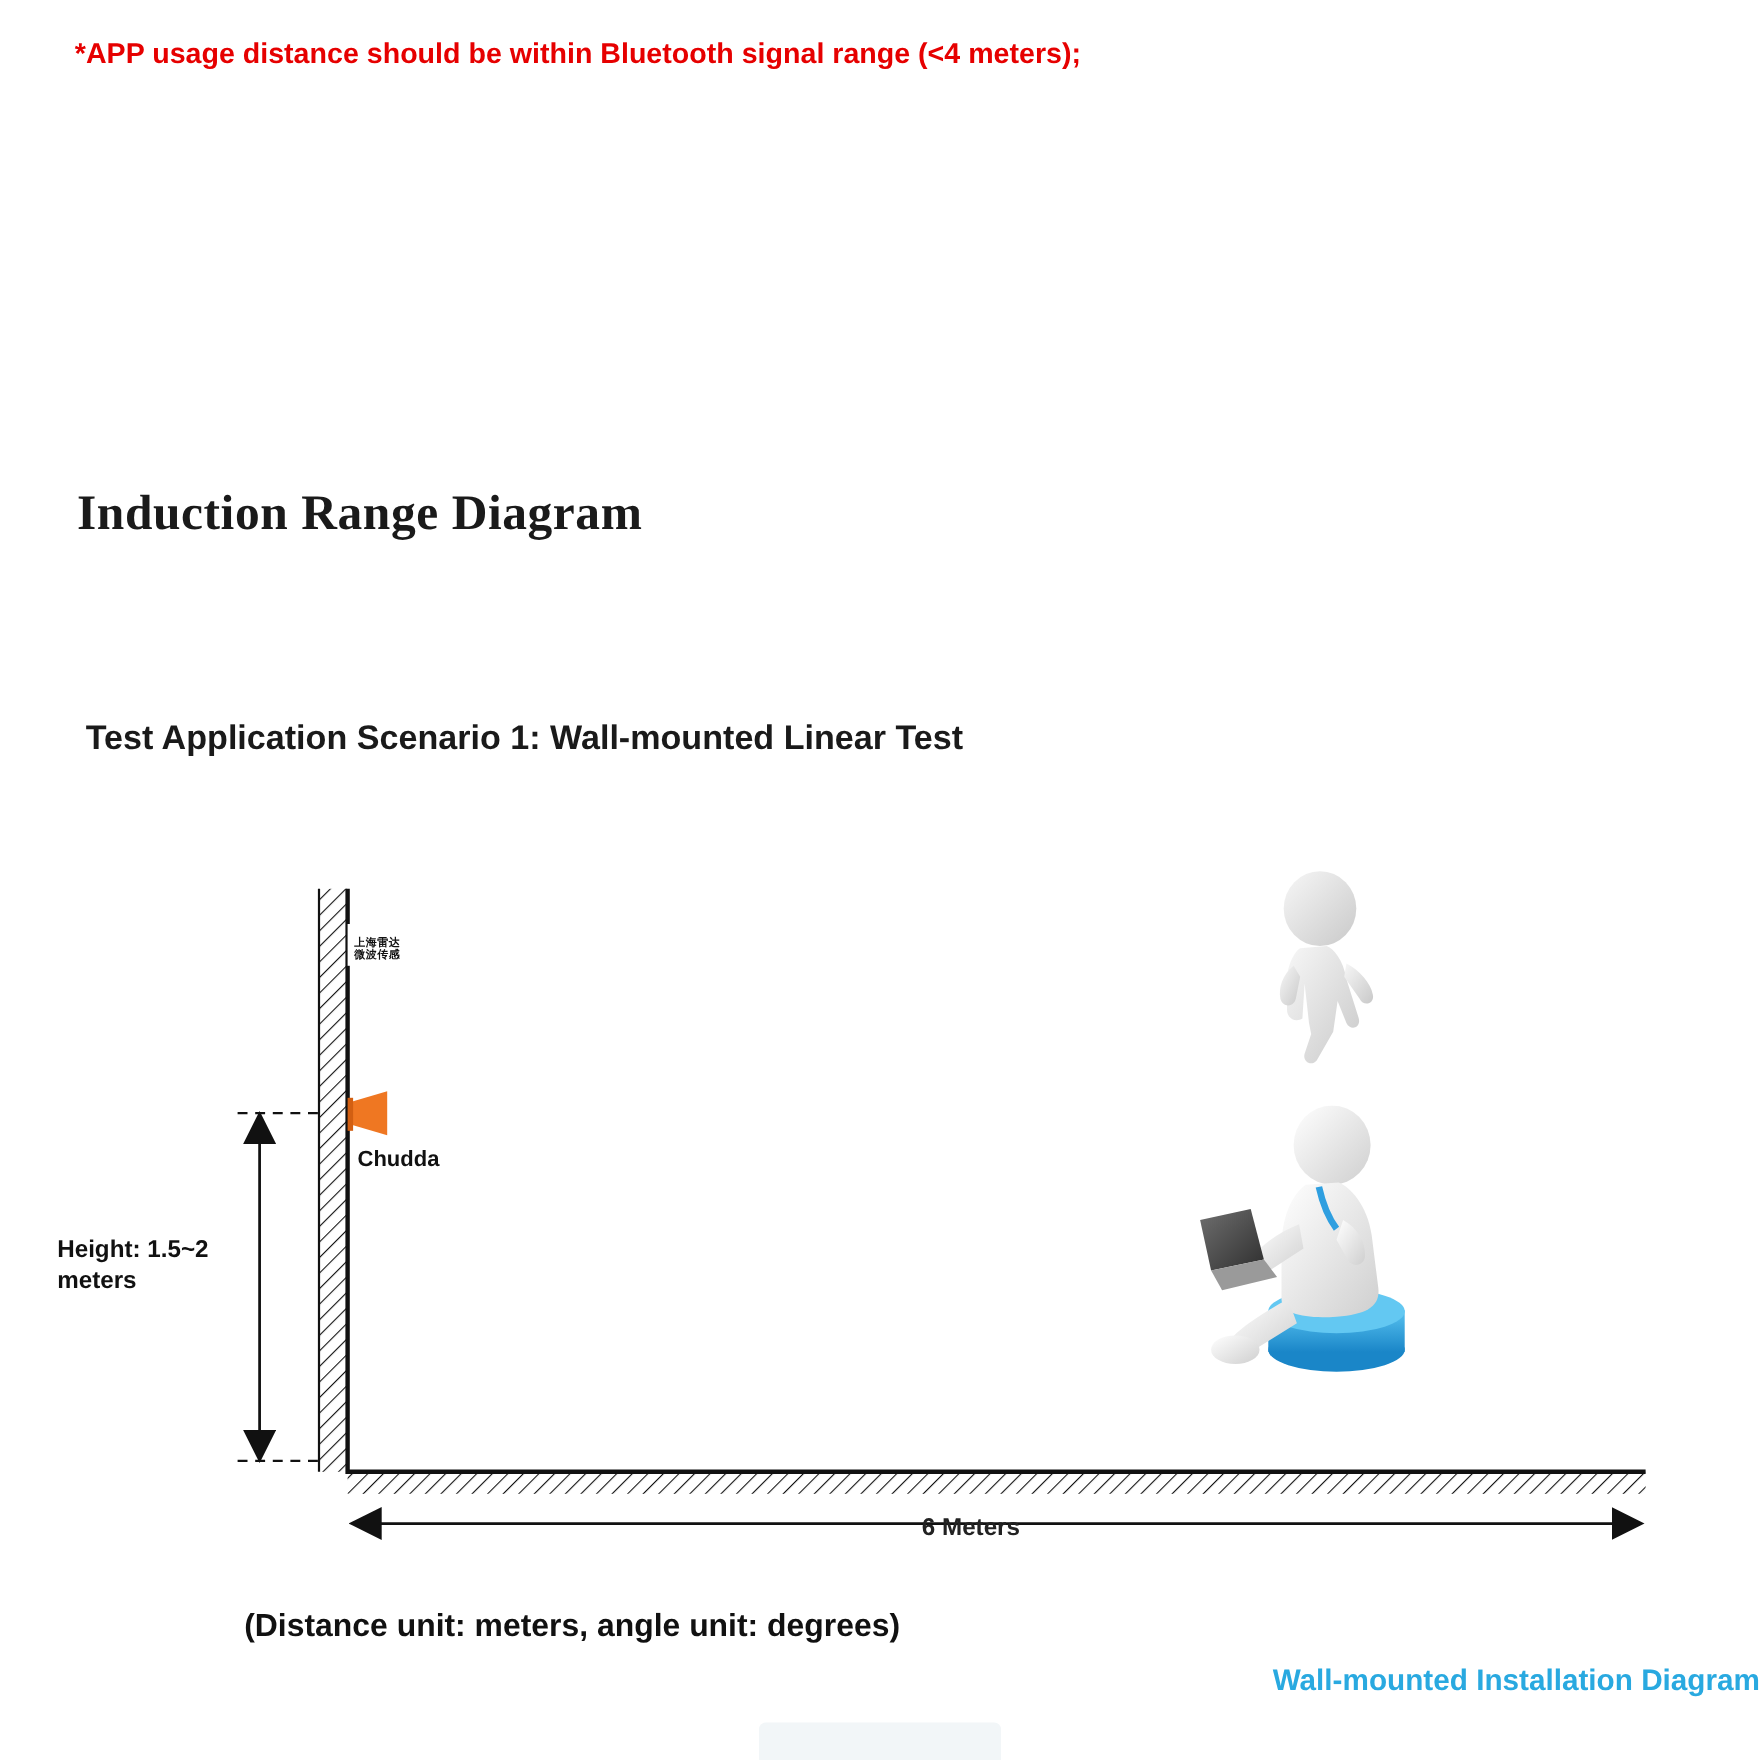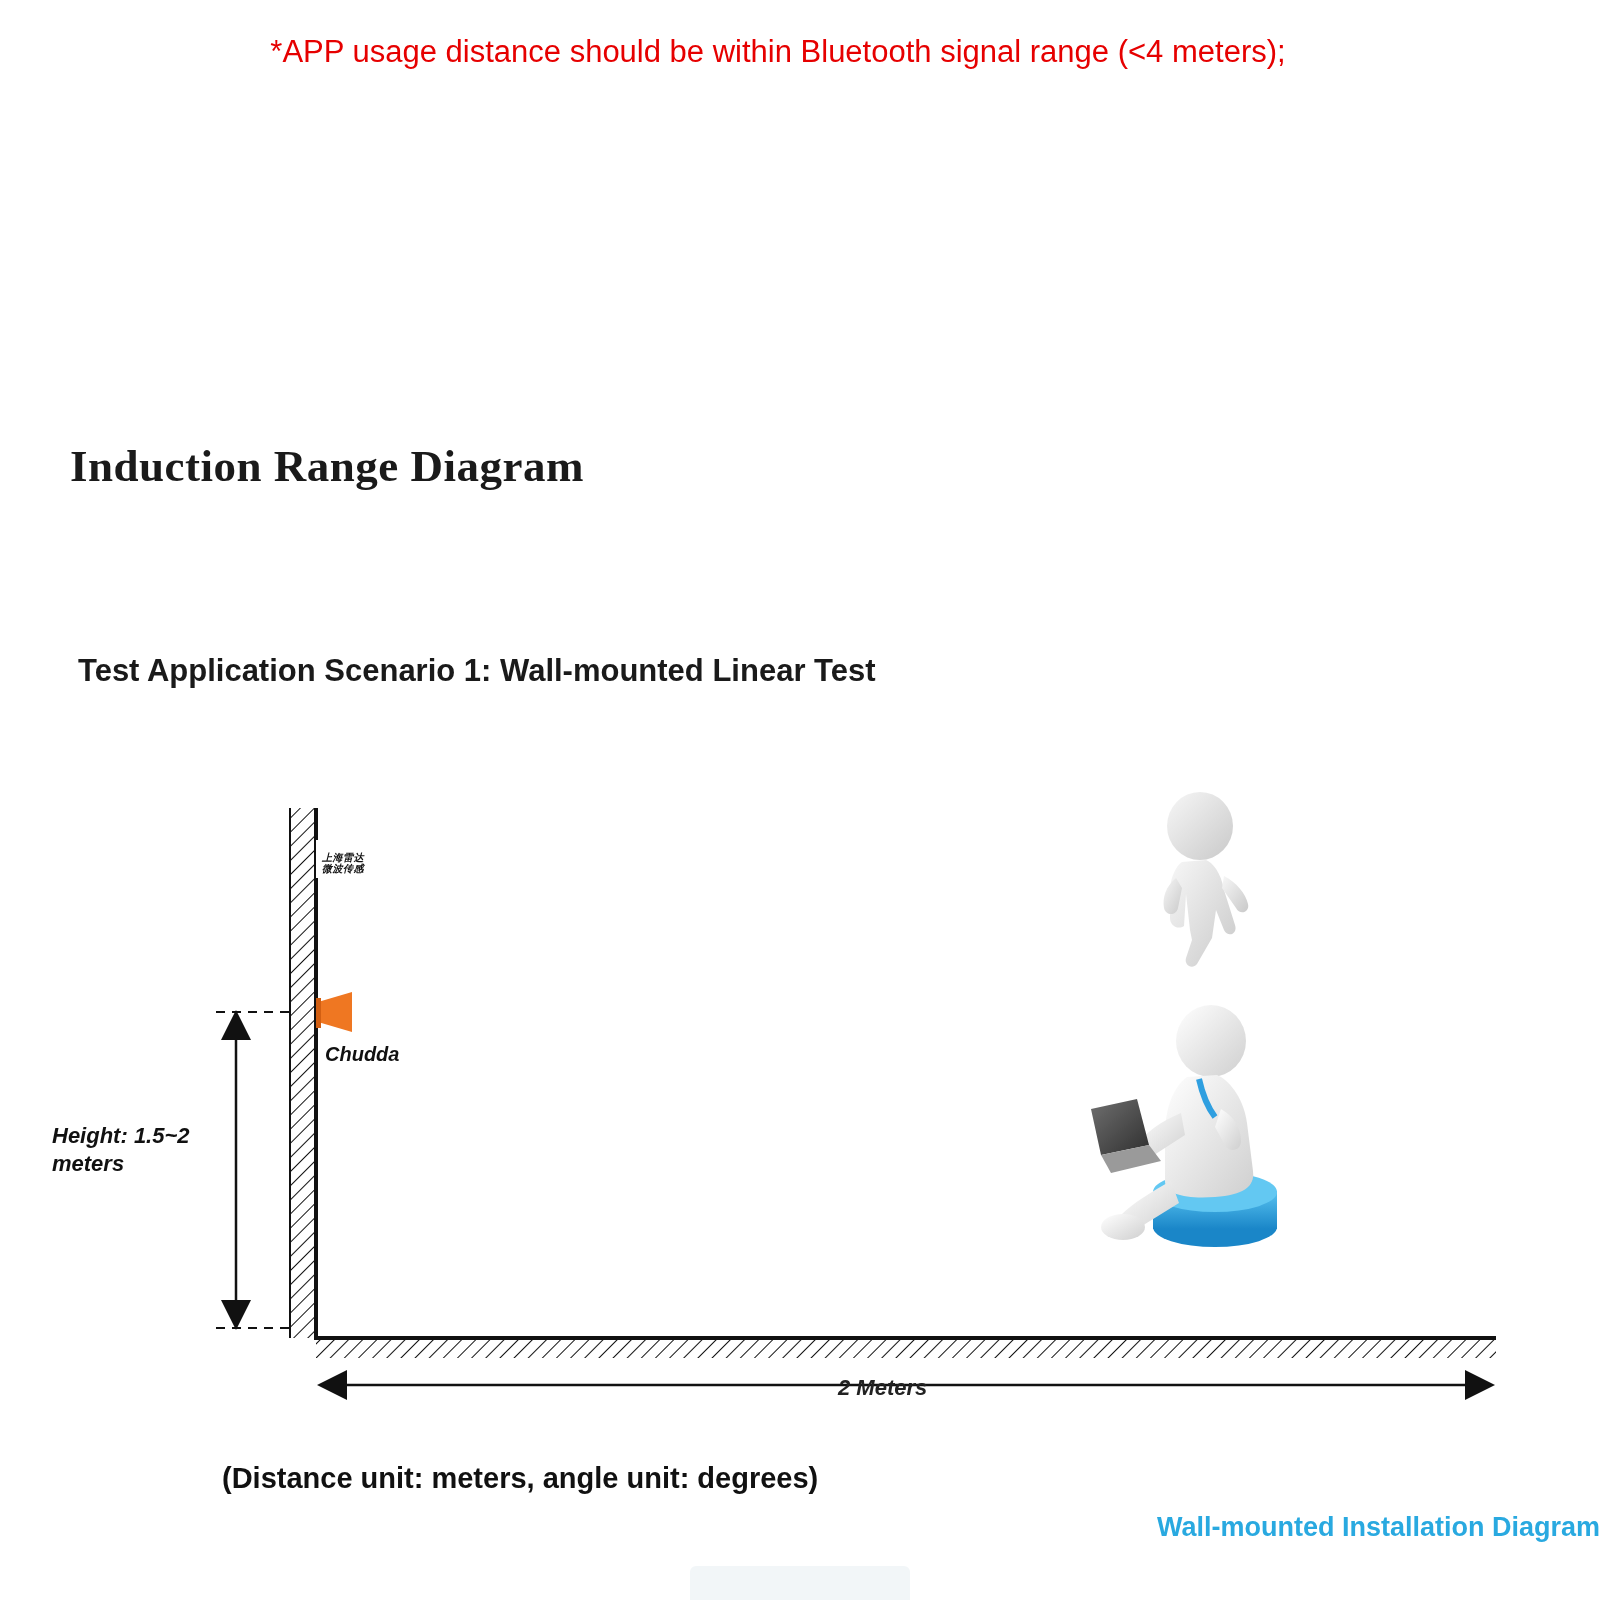--- a/index.html
+++ b/index.html
@@ -20,24 +20,23 @@
     background: #ffffff;
   }
 
   
   .warn-note {
     position: absolute;
     left: 68px;
     top: 32px;
     width: 1420px;
     color: #e60000;
-    font-weight: normal;
-    font-size: 31px;
+    font-weight: bold;
+    font-size: 26px;
     line-height: 1.3;
-    text-align: center;
   }
   .warn-main {
     position: absolute;
     left: 68px;
     top: 120px;
     width: 1400px;
     color: #e60000;
     font-weight: bold;
     font-size: 35px;
     line-height: 1.45;
@@ -64,21 +63,20 @@
     margin-top: 48px;
   }
 
   
   .diagram {
     position: absolute;
     left: 0;
     top: 740px;
     width: 1600px;
     height: 700px;
-    font-style: italic;
   }
   .diagram svg {
     display: block;
   }
 
   
   .lbl {
     position: absolute;
     font-weight: bold;
     color: #111;
@@ -214,21 +212,21 @@
       </g>
 
       <g>
         <line x1="322" y1="645" x2="1490" y2="645" stroke="#111" stroke-width="2.5" marker-start="url(#arrStart)" marker-end="url(#arrEnd)"></line>
       </g>
     </svg>
 
     <div class="lbl lbl-device-text">上海雷达<br>微波传感</div>
     <div class="lbl lbl-chudda">Chudda</div>
     <div class="lbl lbl-height">Height: 1.5~2 meters</div>
-    <div class="lbl lbl-meters">2 Meters</div>
+    <div class="lbl lbl-meters">6 Meters</div>
 
     <div class="figure fig-walk">
       <svg width="160" height="190" viewBox="0 0 160 190">
         <defs>
           <linearGradient id="gW" x1="0" y1="0" x2="1" y2="1">
             <stop offset="0%" stop-color="#f7f7f7"></stop>
             <stop offset="100%" stop-color="#c9c9c9"></stop>
           </linearGradient>
         </defs>
         <ellipse cx="80" cy="36" rx="33" ry="34" fill="url(#gW)"></ellipse>

